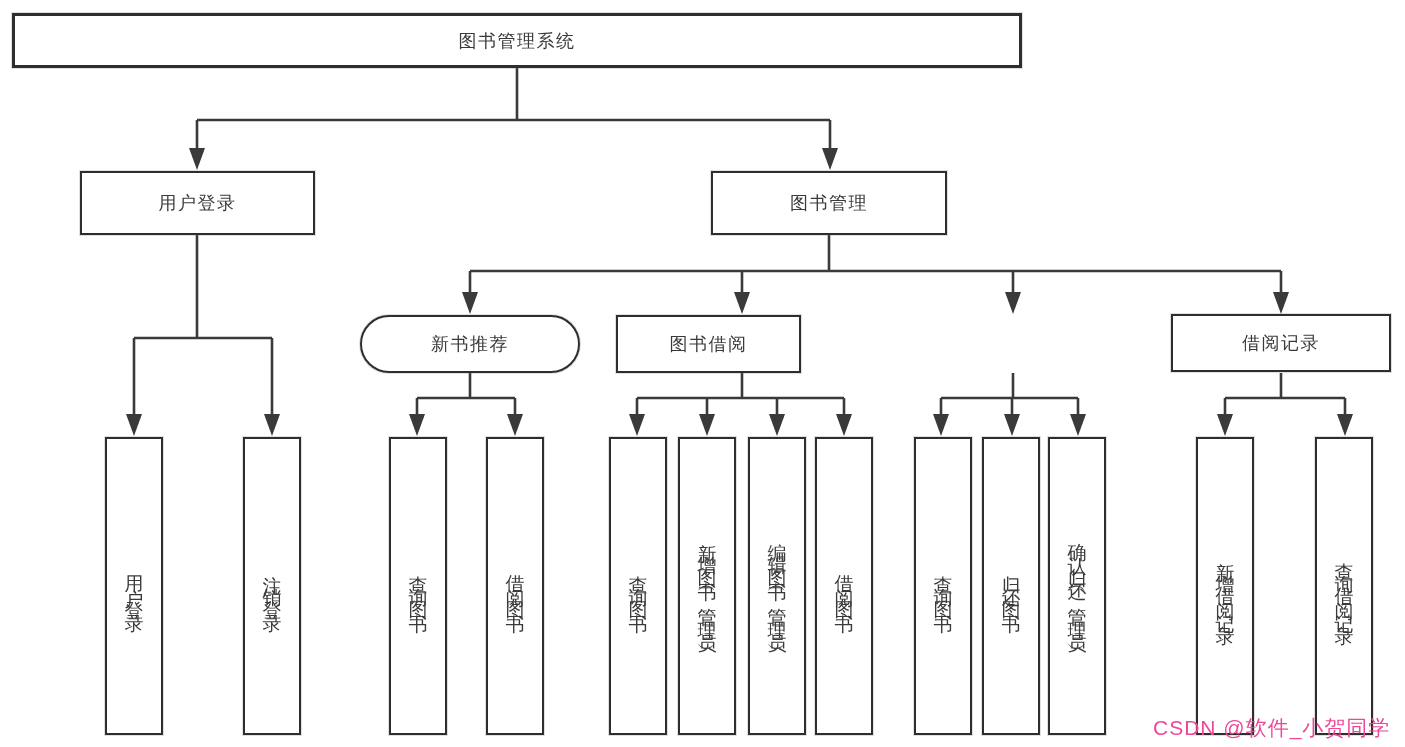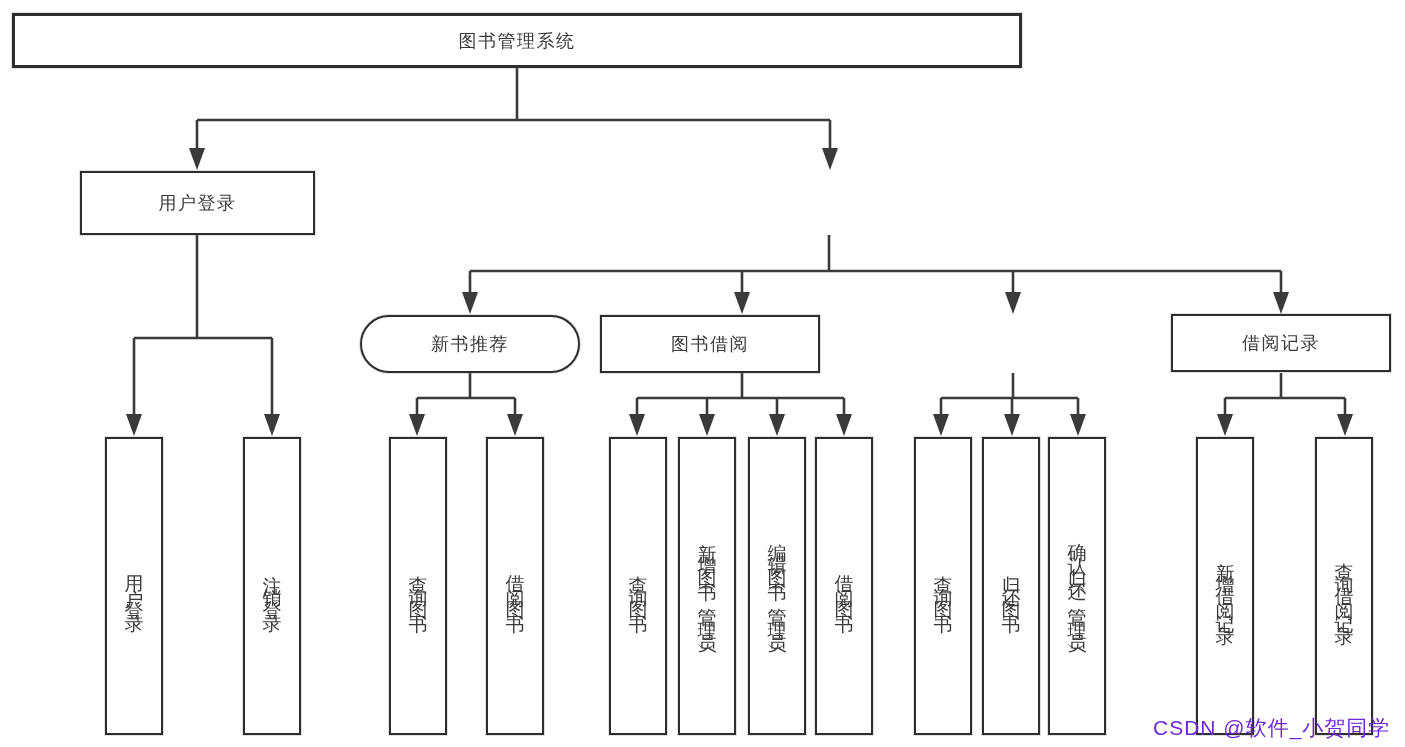--- a/index.html
+++ b/index.html
@@ -42,21 +42,21 @@
     text-orientation:mixed;
     font-size:19px;
     letter-spacing:13px;
     white-space:nowrap;
     color:#3a3a3a;
   }
   #watermark{
     position:absolute;
     left:1153px;top:714px;
     font-size:21px;
-    color:#6d28d9;
+    color:#ec4899;
     letter-spacing:1px;
     white-space:nowrap;
     z-index:3;
   }
 </style>
 </head>
 <body>
 
 <div id="stage">
 
@@ -110,25 +110,28 @@
     </g>
   </svg>
 
   <div class="hbox root" style="left:12px;top:13px;width:1010px;height:55px;">
     <span>图书管理系统</span>
   </div>
 
   <div class="hbox" style="left:80px;top:171px;width:235px;height:64px;">
     <span>用户登录</span>
   </div>
+  <div class="hbox" style="left:711px;top:171px;width:236px;height:64px;">
+    <span>图书管理</span>
+  </div>
 
   <div class="hbox" style="left:360px;top:315px;width:220px;height:58px;border-radius:29px;">
     <span>新书推荐</span>
   </div>
-  <div class="hbox" style="left:600px;top:315px;width:220px;height:58px;">
+  <div class="hbox" style="left:616px;top:315px;width:185px;height:58px;">
     <span>图书借阅</span>
   </div>
   <div class="hbox" style="left:1171px;top:314px;width:220px;height:58px;">
     <span>借阅记录</span>
   </div>
 
   <div class="vbox" style="left:105px;">
     <span class="vtext">用户登录</span>
   </div>
   <div class="vbox" style="left:243px;">

